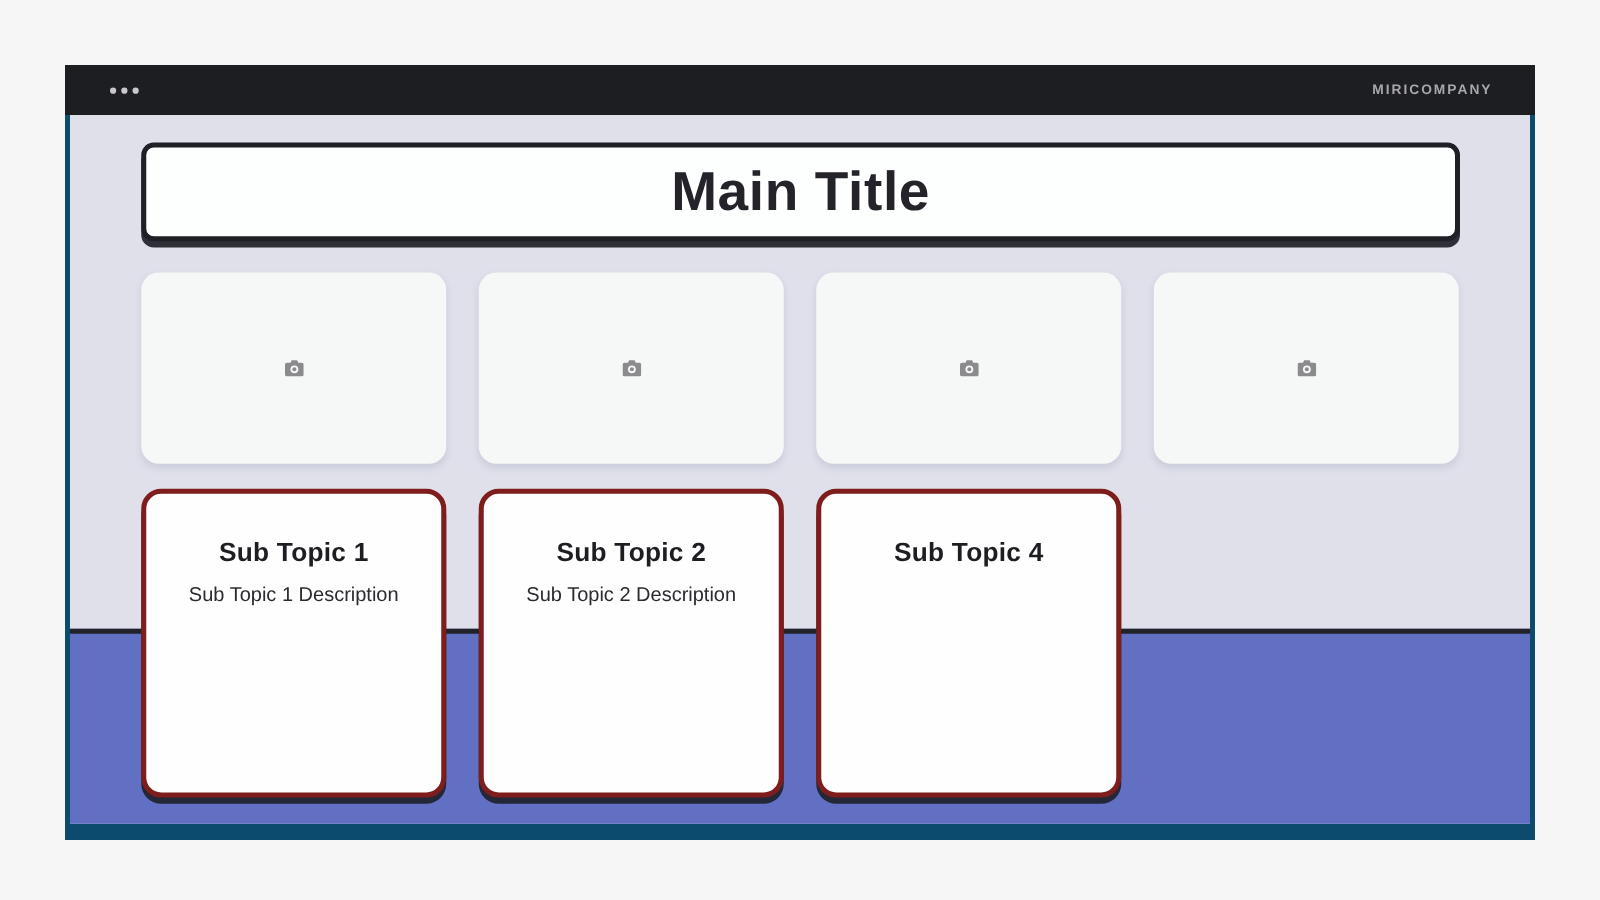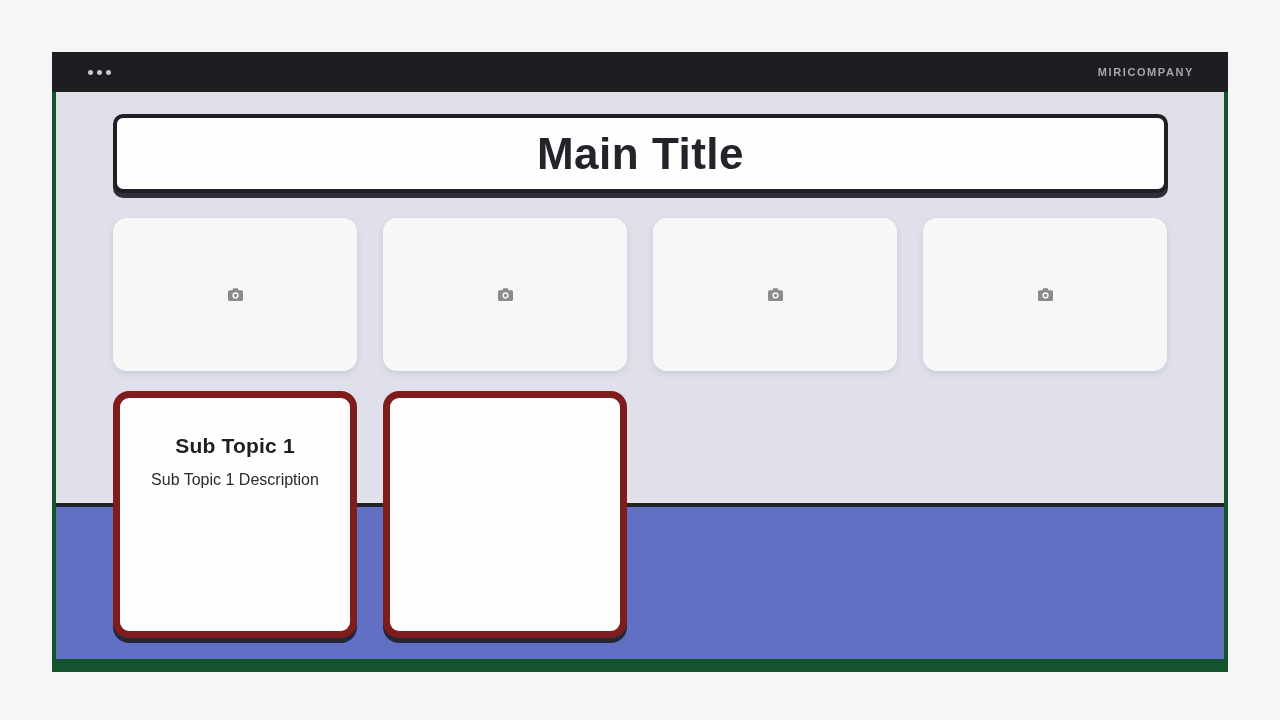--- a/index.html
+++ b/index.html
@@ -9,21 +9,21 @@
     background: #f6f6f6;
     position: relative;
     overflow: hidden;
   }
 
   
   .slide {
     position: absolute;
     left: 52px; top: 52px;
     width: 1176px; height: 620px;
-    background: #14532d;
+    background: #0c4a6e;
   }
 
   
   .topbar {
     position: absolute;
     left: 0; top: 0;
     width: 100%; height: 40px;
     background: #1d1e21;
     display: flex;
     align-items: center;
@@ -101,21 +101,21 @@
   .card-row {
     position: absolute;
     left: 57px; top: 299px;
     width: 1054px; height: 247px;
     display: flex;
     gap: 26px;
   }
   .sub-card {
     width: 244px; height: 247px;
     background: #fdfefd;
-    border: 7px solid #7f1d1d;
+    border: 4px solid #7f1d1d;
     border-radius: 16px;
     box-shadow: 0 5px 0 rgba(25,26,32,0.85);
     text-align: center;
     padding-top: 36px;
   }
   .sub-card h2 {
     font-size: 21px;
     font-weight: bold;
     color: #1d1d22;
     letter-spacing: 0.2px;
@@ -185,17 +185,22 @@
           </span>
       </div>
     </div>
 
     <div class="card-row">
       <div class="sub-card">
         <h2>Sub Topic 1</h2>
         <p>Sub Topic 1 Description</p>
       </div>
       <div class="sub-card">
+        <h2>Sub Topic 2</h2>
+        <p>Sub Topic 2 Description</p>
+      </div>
+      <div class="sub-card">
+        <h2>Sub Topic 4</h2>
       </div>
     </div>
   </div>
 
 </div>
 
 </body></html>

